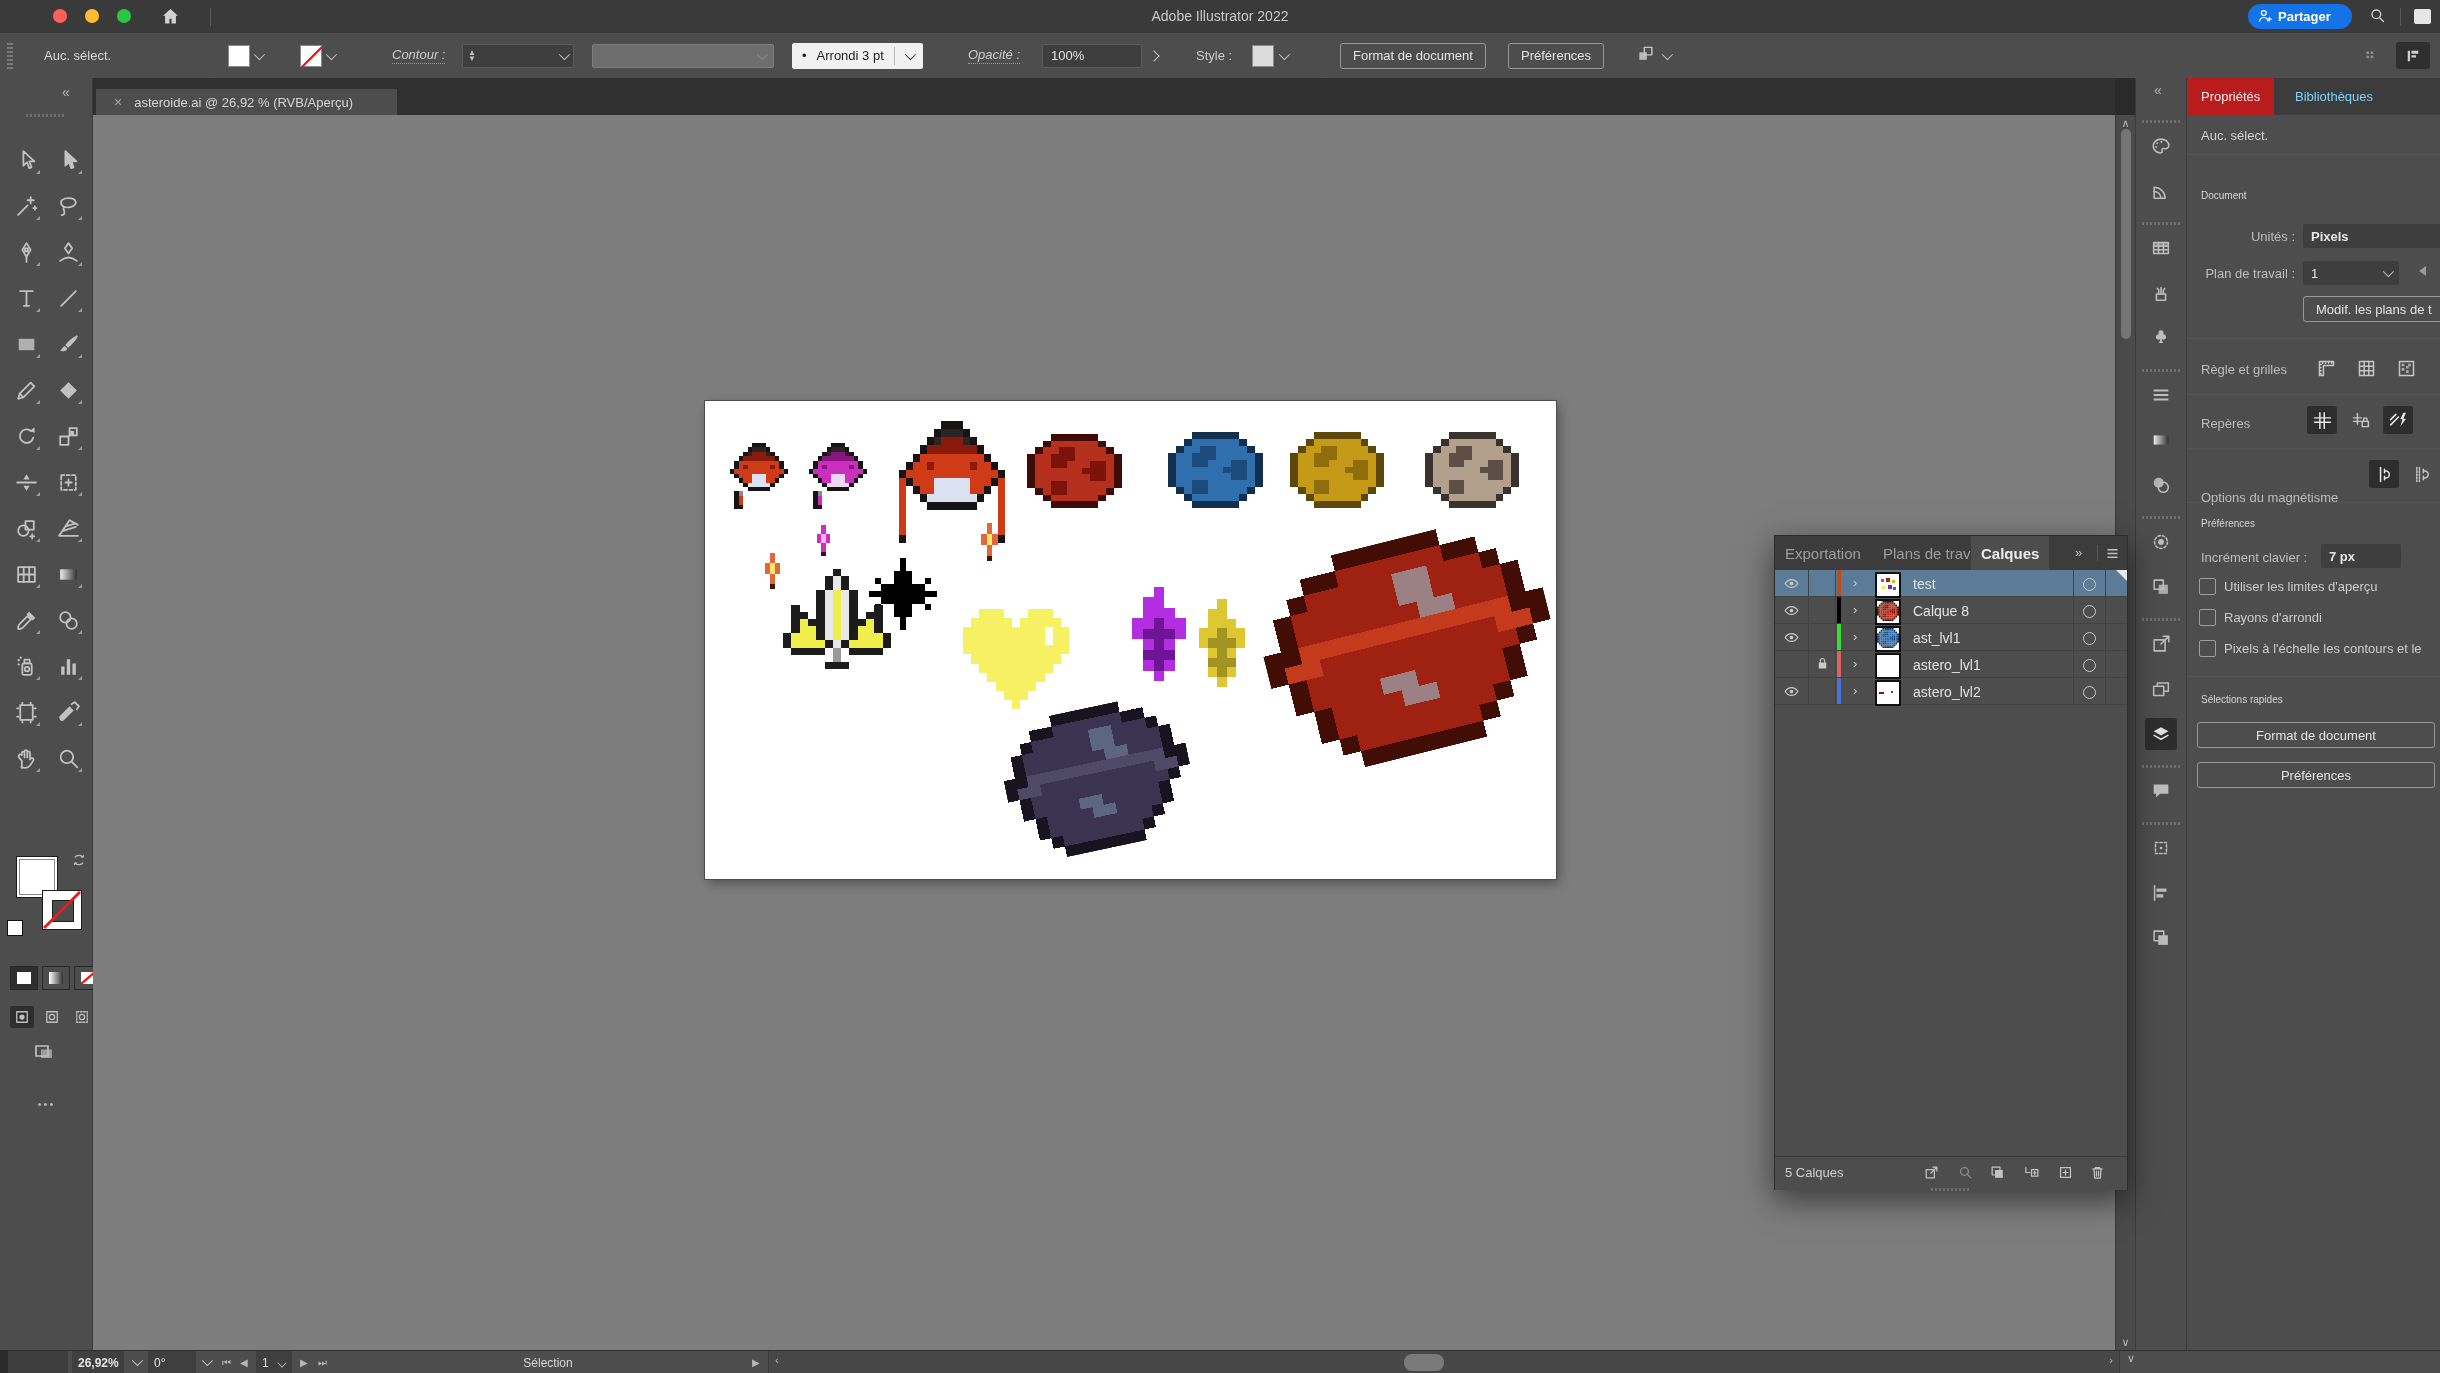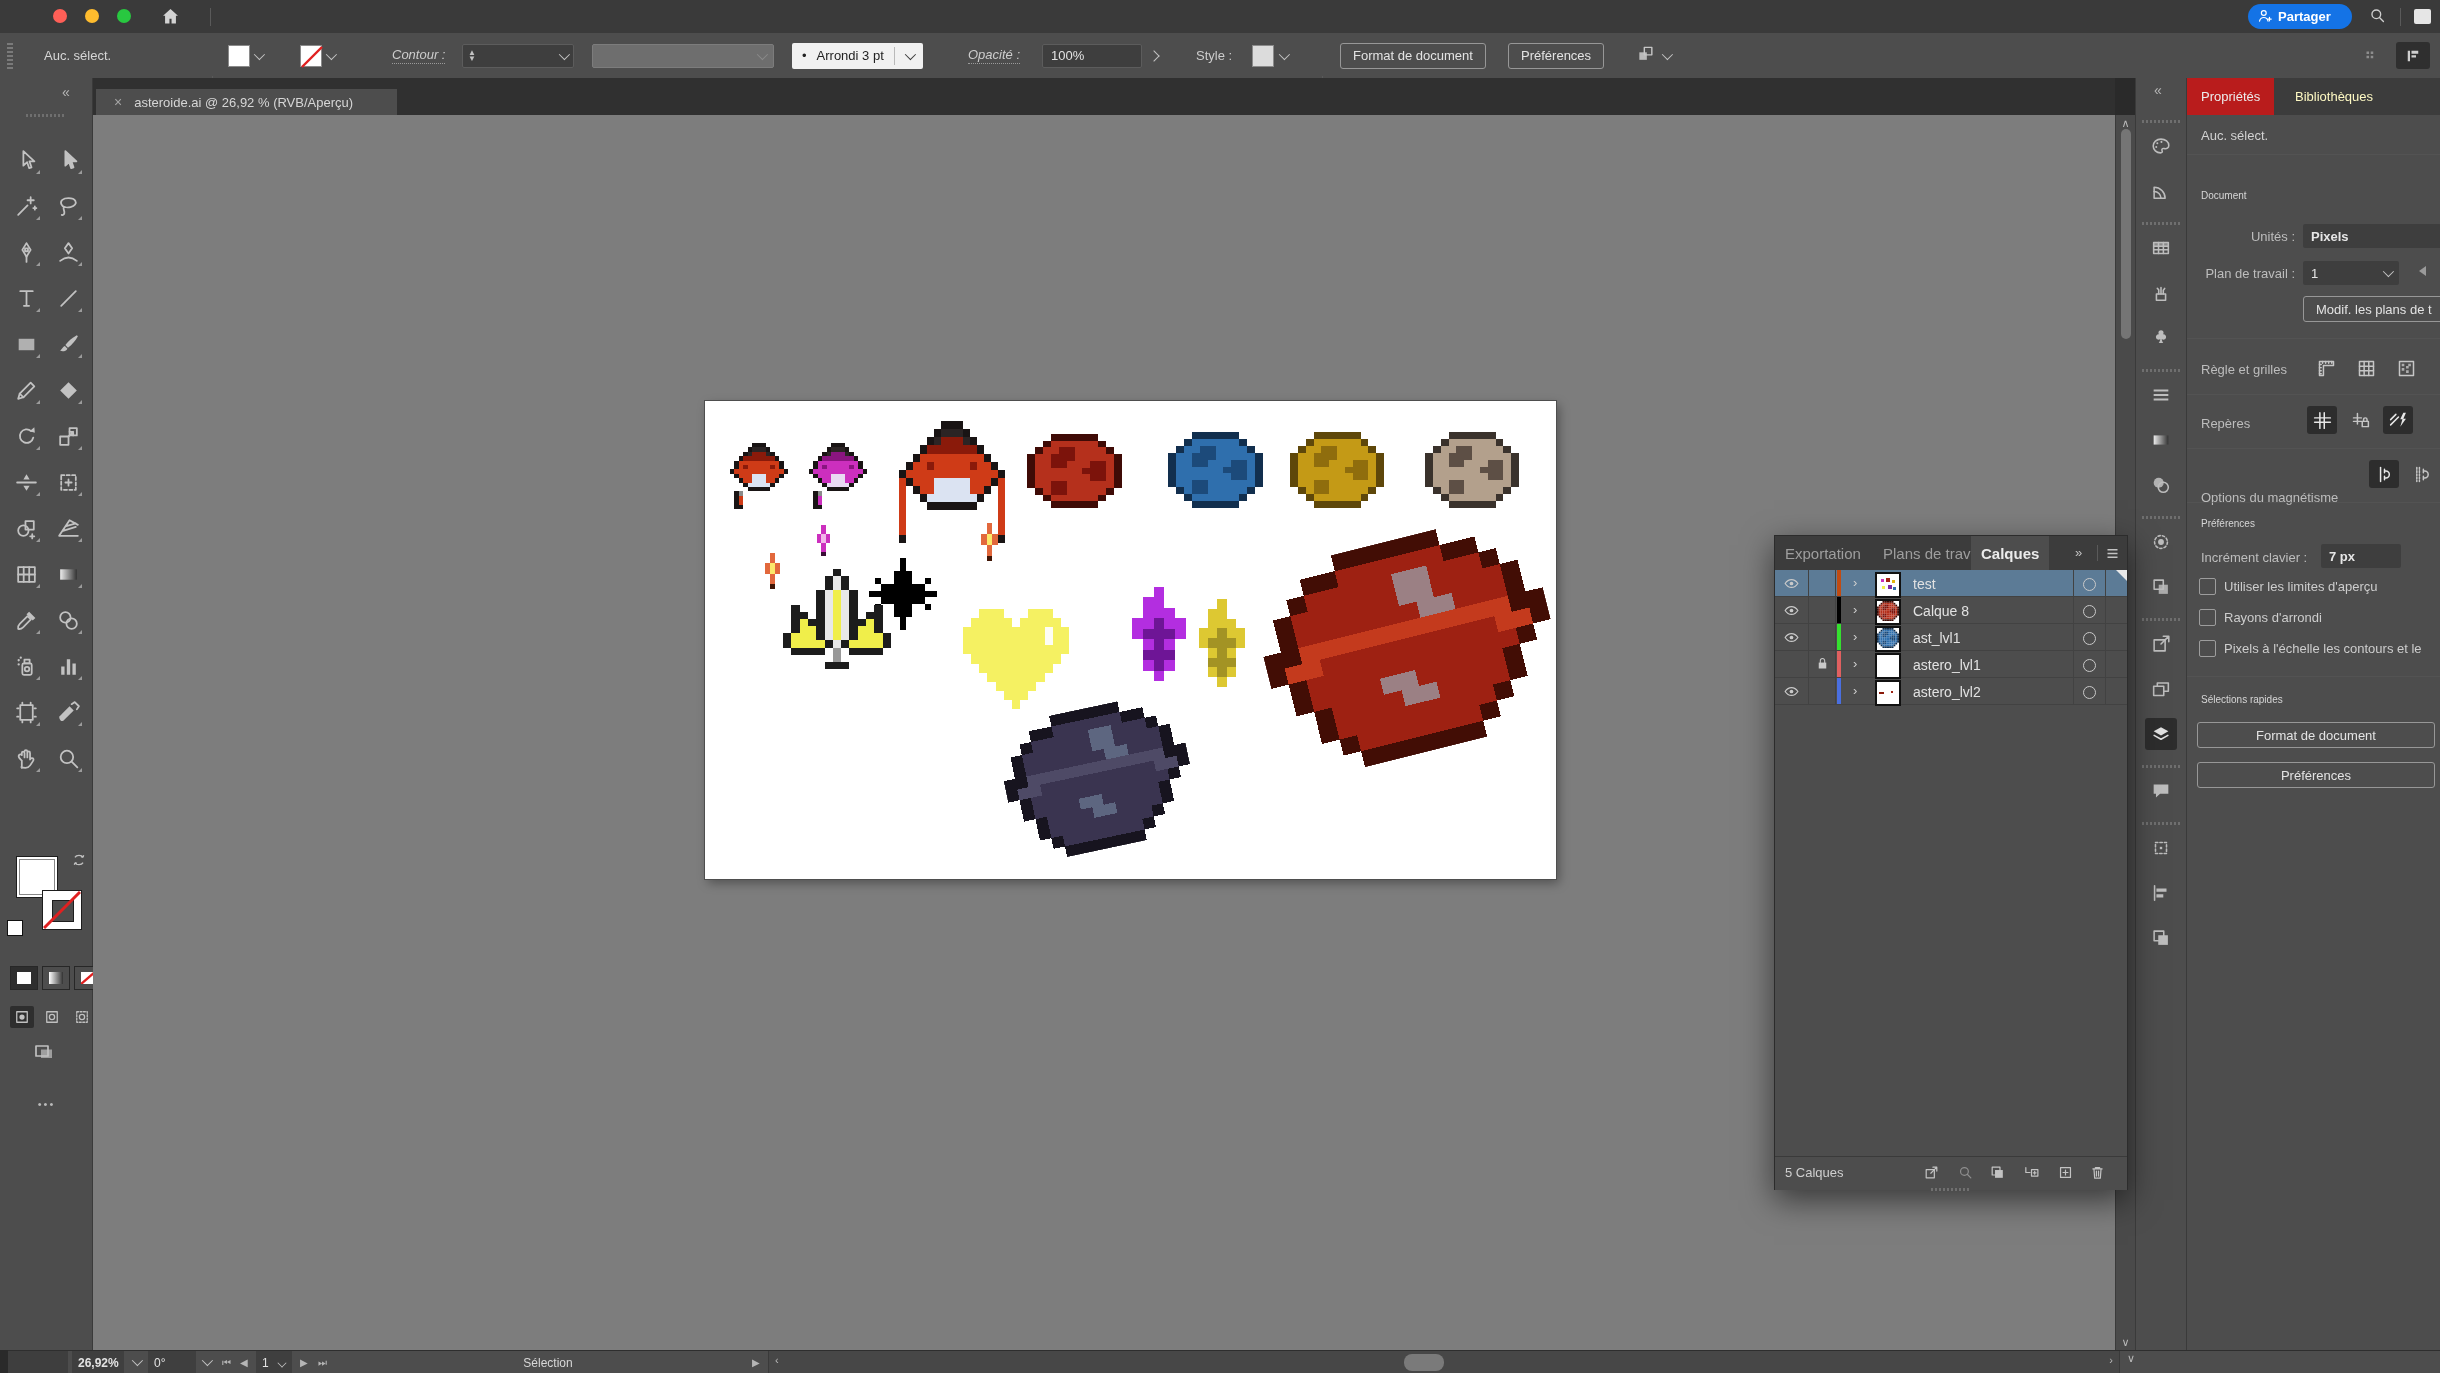--- a/index.html
+++ b/index.html
@@ -55,21 +55,21 @@
   #vscroll{left:2115px;top:115px;width:20px;height:1235px;background:#4a4a4a;border-left:1px solid #3a3a3a;box-sizing:border-box;}
   #vthumb{left:5px;top:14px;width:10px;height:210px;background:#757575;border-radius:5px;}
   .scroll-arrow{color:#b9b9b9;font-size:11px;text-align:center;width:100%;}
   
   #dock{left:2135px;top:78px;width:51px;height:1272px;background:#4d4d4d;border-left:1px solid #3a3a3a;box-sizing:border-box;}
   .dock-ic{position:absolute;left:9px;width:32px;height:32px;display:flex;align-items:center;justify-content:center;color:#bdbdbd;border-radius:3px;}
   .dock-ic.active{background:#2d2d2d;color:#e0e0e0;}
   
   #props{left:2186px;top:78px;width:254px;height:1272px;background:#4d4d4d;border-left:1px solid #3a3a3a;box-sizing:border-box;overflow:hidden;}
   #props .hdr{left:0;top:0;width:254px;height:37px;background:#3c3c3c;}
-  .ptab{position:absolute;top:0;height:37px;display:flex;align-items:center;padding:0 14px;font-size:13px;color:#fef9c3;}
+  .ptab{position:absolute;top:0;height:37px;display:flex;align-items:center;padding:0 14px;font-size:13px;color:#7dd3fc;}
   .ptab.active{background:#b91c1c;color:#ececec;}
   .prow-sep{left:0;width:254px;height:1px;background:#5a5a5a;opacity:.55;}
   .sec-title{color:#d6d6d6;font-size:10px;}
   .plabel{color:#bdbdbd;font-size:13px;}
   .pwell{background:#3e3e3e;border-radius:2px;height:24px;display:flex;align-items:center;padding:0 8px;color:#e6e6e6;box-sizing:border-box;}
   .icbtn{width:30px;height:28px;display:flex;align-items:center;justify-content:center;color:#c6c6c6;border-radius:3px;}
   .icbtn.active{background:#2d2d2d;color:#e8e8e8;}
   .checkbox{width:15px;height:15px;border:1px solid #9d9d9d;border-radius:2px;background:transparent;}
   .cb-row{display:flex;align-items:center;gap:8px;position:absolute;white-space:nowrap;overflow:hidden;}
   
@@ -103,20 +103,21 @@
 <div id="root">
 
   <div id="menubar" class="abs">
     <div class="abs tl" style="left:53px;background:#ff5f57;"></div>
     <div class="abs tl" style="left:85px;background:#febc2e;"></div>
     <div class="abs tl" style="left:117px;background:#28c840;"></div>
     <span class="abs" style="left:160px;top:6px;color:#d2d2d2;" id="home-slot"><svg viewBox="0 0 24 24" width="21" height="21" fill="none" stroke="currentColor" stroke-width="1.7" stroke-linecap="round" stroke-linejoin="round">
           <path fill="currentColor" stroke="none" d="M12 3.5L3.5 11h2.3v9h5v-5.5h2.4V20h5v-9h2.3Z"></path>
         </svg></span>
     <div class="abs vsep" style="left:210px;top:8px;height:18px;"></div>
+    <div id="win-title" class="abs">Adobe Illustrator 2022</div>
     <div id="share-btn" class="abs">
       <span id="person-slot"><svg viewBox="0 0 24 24" width="17" height="17" fill="none" stroke="currentColor" stroke-width="1.7" stroke-linecap="round" stroke-linejoin="round">
             <circle cx="11" cy="8.5" r="3.4"></circle>
             <path d="M5 20c.8-3.4 3-5.2 6-5.2s5.2 1.8 6 5.2"></path>
             <path d="M16.5 17h5M19 14.5v5"></path>
           </svg></span>
       <span>Partager</span>
     </div>
     <span class="abs" style="left:2368px;top:6px;color:#cfcfcf;" id="search-top-slot"><svg viewBox="0 0 24 24" width="19" height="19" fill="none" stroke="currentColor" stroke-width="1.7" stroke-linecap="round" stroke-linejoin="round">
           <circle cx="10.5" cy="10.5" r="5.5"></circle>

